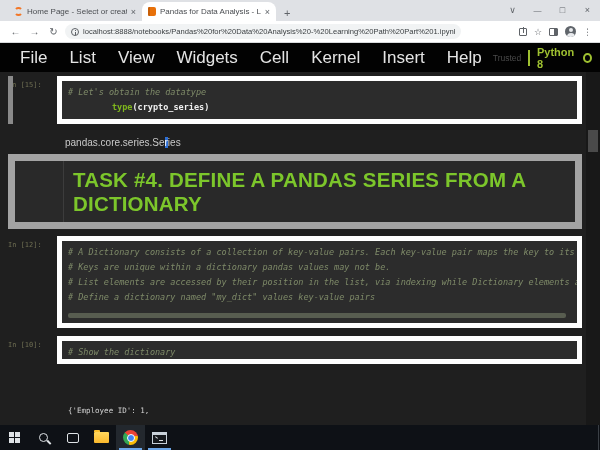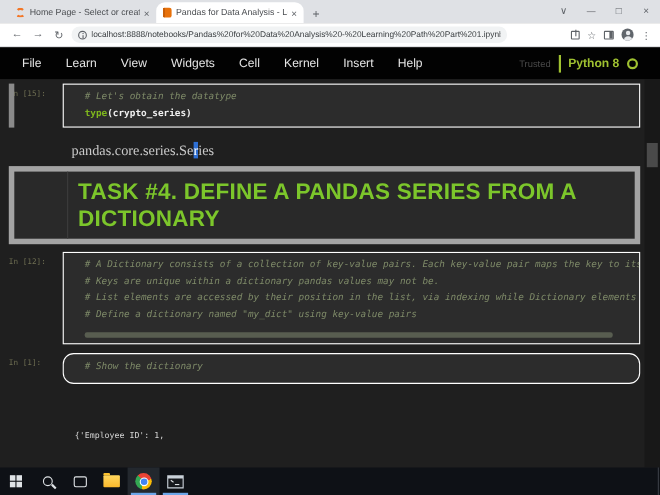--- a/index.html
+++ b/index.html
@@ -33,44 +33,44 @@
   .star-ico { font-size:9px; color:#5f6368; line-height:10px; }
   .panel-ico { width:9px; height:8px; border:1px solid #5f6368; border-radius:1px; position:relative; }
   .panel-ico i { position:absolute; right:0; top:0; width:3px; height:6px; background:#5f6368; }
   .avatar-ico { width:11px; height:11px; border-radius:50%; background:#60656b; position:relative; overflow:hidden; }
   .avatar-ico i { position:absolute; left:3.5px; top:2px; width:4px; height:4px; border-radius:50%; background:#e8eaed; }
   .avatar-ico b { position:absolute; left:1.5px; top:7px; width:8px; height:5px; border-radius:4px 4px 0 0; background:#e8eaed; }
   .dots-ico { font-size:9px; color:#5f6368; }
 
   
   .jheader { position:absolute; top:43px; left:0; right:0; height:29px; background:#020202; display:flex; align-items:center; }
-  .menu-item { font-size:11px; color:#e4e4e4; padding:0 11px; }
+  .menu-item { font-size:17px; color:#e4e4e4; padding:0 11px; }
   .menu-item:first-child { margin-left:9px; }
   .jheader-right { margin-left:auto; display:flex; align-items:center; gap:7px; padding-right:20px; }
   .trusted { font-size:8.5px; color:#4b4b4b; }
   .kdivider { width:2px; height:16px; background:#9fc131; }
   .kernel-name { font-size:11px; font-weight:bold; color:#9fc131; }
   .kernel-circle { width:10px; height:10px; border:2px solid #9fc131; border-radius:50%; }
 
   
   .notebook { position:absolute; top:72px; bottom:25px; left:0; right:0; background:#1f1f1f; padding:4px 18px 0 8px; overflow:hidden; }
   .vscroll { position:absolute; top:0; bottom:0; right:0; width:14px; background:#181818; }
   .vthumb { position:absolute; top:58px; left:2px; width:10px; height:22px; background:#4a4a4a; }
   .cell { display:flex; position:relative; margin-bottom:6px; }
   .selbar { position:absolute; left:0; top:0; width:5px; height:100%; background:#8a8a8a; }
   .gutter { flex:none; width:49px; text-align:left; padding:5px 4px 0 0; font:7px "DejaVu Sans Mono",monospace; color:#6e6e52; }
-  .inputarea { flex:1; background:#2c2c2c; border:1px solid #ffffff; padding:4px 19px; overflow:hidden; }
+  .inputarea { flex:1; background:#2c2c2c; border:5px solid #ffffff; padding:4px 6px; overflow:hidden; }
   .mono { font-family:"DejaVu Sans Mono",monospace; font-size:8.5px; line-height:15px; white-space:pre; }
   .comment { color:#7e8a68; font-style:italic; }
-  .codeline { color:#f0f0f0; font-weight:bold; }
+  .codeline { color:#f0f0f0; font-weight:bold;margin-left:44px; }
   .kw { color:#7fb71d; }
   .caret { display:inline-block; width:1px; height:10px; background:#d8d8d8; vertical-align:middle; }
-  .output1 { padding:7px 0 6px 57px; font-family:Liberation Serif, serif; font-size:13px; color:#c9c9c9; white-space:pre; }
+  .output1 { padding:7px 0 6px 57px; font-family:Liberation Sans, sans-serif; font-size:10px; color:#c9c9c9; white-space:pre; }
   .sel { background:#2e6fd4; color:#ffffff; }
-  .mdcell { display:flex; background:#292929; border:5px solid #a3a3a3; min-height:58px; margin-bottom:7px; }
+  .mdcell { display:flex; background:#292929; border:7px solid #a3a3a3; min-height:58px; margin-bottom:7px; }
   .md-gutter { flex:none; width:49px; border-right:1px solid #3c3c3c; }
   .md-body { padding:7px 10px 6px 9px; }
   .md-h1 { font-size:20.5px; line-height:1.18; font-weight:bold; color:#7cc62b; letter-spacing:0.2px; }
   .hscroll { margin-top:8px; height:6px; }
   .hthumb { height:5px; width:99%; background:#585d50; border-radius:2px; }
   .output2 { padding:12px 0 0 60px; font-family:"DejaVu Sans Mono",monospace; font-size:7.5px; line-height:11.5px; color:#d4d4d4; white-space:pre; }
 
   
   .taskbar { position:absolute; bottom:0; left:0; right:0; height:25px; background:#0e1116; display:flex; }
   .slot { width:29px; height:25px; display:flex; align-items:center; justify-content:center; position:relative; }
@@ -137,21 +137,21 @@
       <span class="avatar-ico">
           <i></i>
           <b></b>
         </span>
       <span class="dots-ico">⋮</span>
     </div>
   </div>
 
   <div class="jheader">
     <span class="menu-item">File</span>
-    <span class="menu-item">Learn</span>
+    <span class="menu-item">List</span>
     <span class="menu-item">View</span>
     <span class="menu-item">Widgets</span>
     <span class="menu-item">Cell</span>
     <span class="menu-item">Kernel</span>
     <span class="menu-item">Insert</span>
     <span class="menu-item">Help</span>
     <div class="jheader-right">
       <span class="trusted">Trusted</span>
       <span class="kdivider"></span>
       <span class="kernel-name">Python 8</span>
@@ -178,30 +178,30 @@
         <div class="md-h1">TASK #4. DEFINE A PANDAS SERIES FROM A DICTIONARY</div>
       </div>
     </div>
 
     <div class="cell" style="margin-bottom:8px;">
       <div class="gutter">In [12]:</div>
       <div class="inputarea">
         <div class="mono comment"># A Dictionary consists of a collection of key-value pairs. Each key-value pair maps the key to its corresponding value.</div>
         <div class="mono comment"># Keys are unique within a dictionary pandas values may not be.</div>
         <div class="mono comment"># List elements are accessed by their position in the list, via indexing while Dictionary elements are accessed via keys.</div>
-        <div class="mono comment"># Define a dictionary named "my_dict" using key-value pairs</div>
+        <div class="mono comment"># Define a dictionary named "my_dict" values key-value pairs</div>
         <div class="hscroll">
             <div class="hthumb"></div>
           </div>
       </div>
     </div>
 
     <div class="cell">
-      <div class="gutter">In [1]:</div>
-      <div class="inputarea" style="height:28px;border-radius:10px;">
+      <div class="gutter">In [10]:</div>
+      <div class="inputarea" style="height:28px;">
         <div class="mono comment"># Show the dictionary</div>
       </div>
     </div>
     <div class="output2">
       <div>{'Employee ID': 1,</div>
       
       
       
     </div>
 

